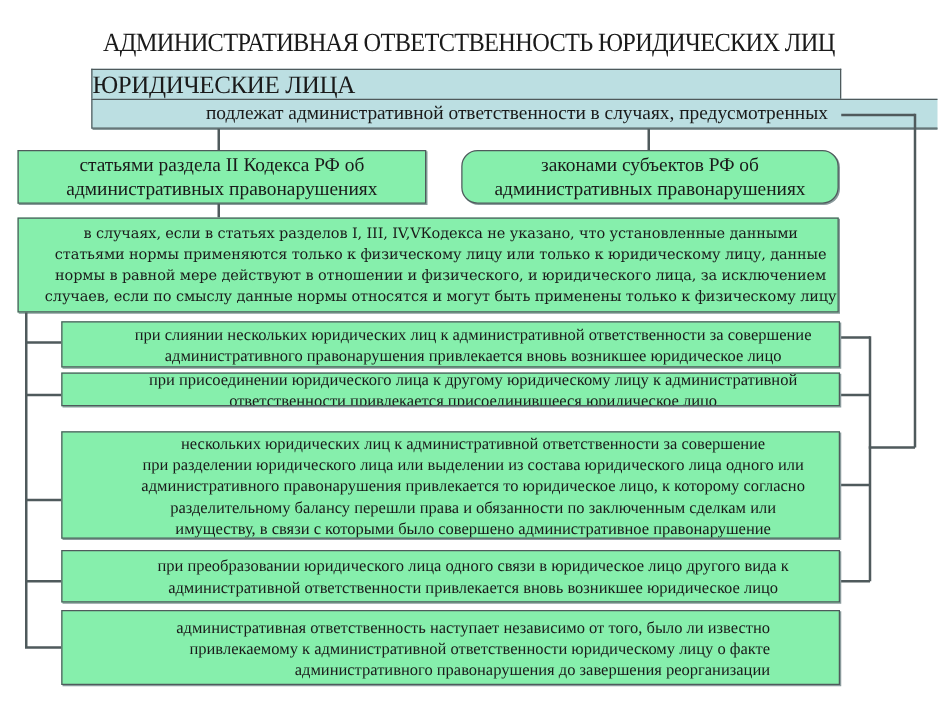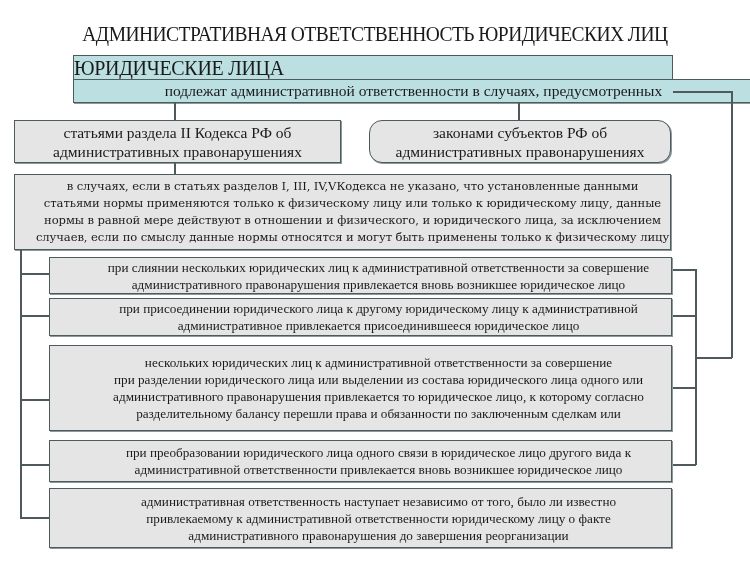--- a/index.html
+++ b/index.html
@@ -22,21 +22,21 @@
       width: 750px;
       text-align: center;
       font-size: 21px;
       letter-spacing: -0.6px;
       transform: scaleX(0.93);
       transform-origin: center;
       white-space: nowrap;
     }
     .box {
       position: absolute;
-      background: #e5e5e5;
+      background: #86efac;
       border: 1.5px solid #4f5a5c;
       box-shadow: 1px 1px 0 #8a9a9c;
       box-sizing: border-box;
       display: flex;
       align-items: center;
       justify-content: center;
       text-align: center;
       overflow: hidden;
     }
     .box span {
@@ -139,42 +139,43 @@
 <div class="line" style="left:672px; top:387px; width:24px; height:1.5px;"></div>
 <div class="line" style="left:672px; top:464px; width:24px; height:1.5px;"></div>
 
 <div class="box cond" style="left:49px; top:257px; width:623px; height:37px;">
   <div>
     <span>при слиянии нескольких юридических лиц к административной ответственности за совершение</span>
     <span>административного правонарушения привлекается вновь возникшее юридическое лицо</span>
   </div>
 </div>
 
-<div class="box cond" style="left:49px; top:298px; width:623px; height:38px;">
+<div class="box cond" style="left:49px; top:298px; width:623px; height:27px;">
   <div>
     <span>при присоединении юридического лица к другому юридическому лицу  к административной</span>
-    <span>административное привлекается присоединившееся юридическое лицо</span>
+    <span>ответственности привлекается присоединившееся юридическое лицо</span>
   </div>
 </div>
 
 <div class="box cond" style="left:49px; top:345px; width:623px; height:86px;">
   <div>
     <span>нескольких юридических лиц к административной ответственности за совершение</span>
     <span>при разделении юридического лица или выделении из состава юридического лица одного или</span>
     <span>административного правонарушения привлекается то юридическое лицо, к которому согласно</span>
     <span>разделительному балансу перешли права и обязанности по заключенным сделкам или</span>
+    <span>имуществу, в связи с которыми было совершено административное правонарушение</span>
   </div>
 </div>
 
 <div class="box cond" style="left:49px; top:440px; width:623px; height:42px;">
   <div>
     <span>при преобразовании юридического лица одного связи в юридическое лицо другого вида к</span>
     <span>административной ответственности привлекается вновь возникшее юридическое лицо</span>
   </div>
 </div>
 
-<div class="box cond" style="left:49px; top:488px; width:623px; height:60px;">
+<div class="box cond" style="left:49px; top:488px; width:623px; height:60px;text-align:right;">
   <div>
     <span>административная ответственность наступает независимо от того, было ли известно</span>
     <span>привлекаемому к административной ответственности юридическому лицу о факте</span>
     <span>административного правонарушения  до завершения реорганизации</span>
   </div>
 </div>
 
 </body></html>

